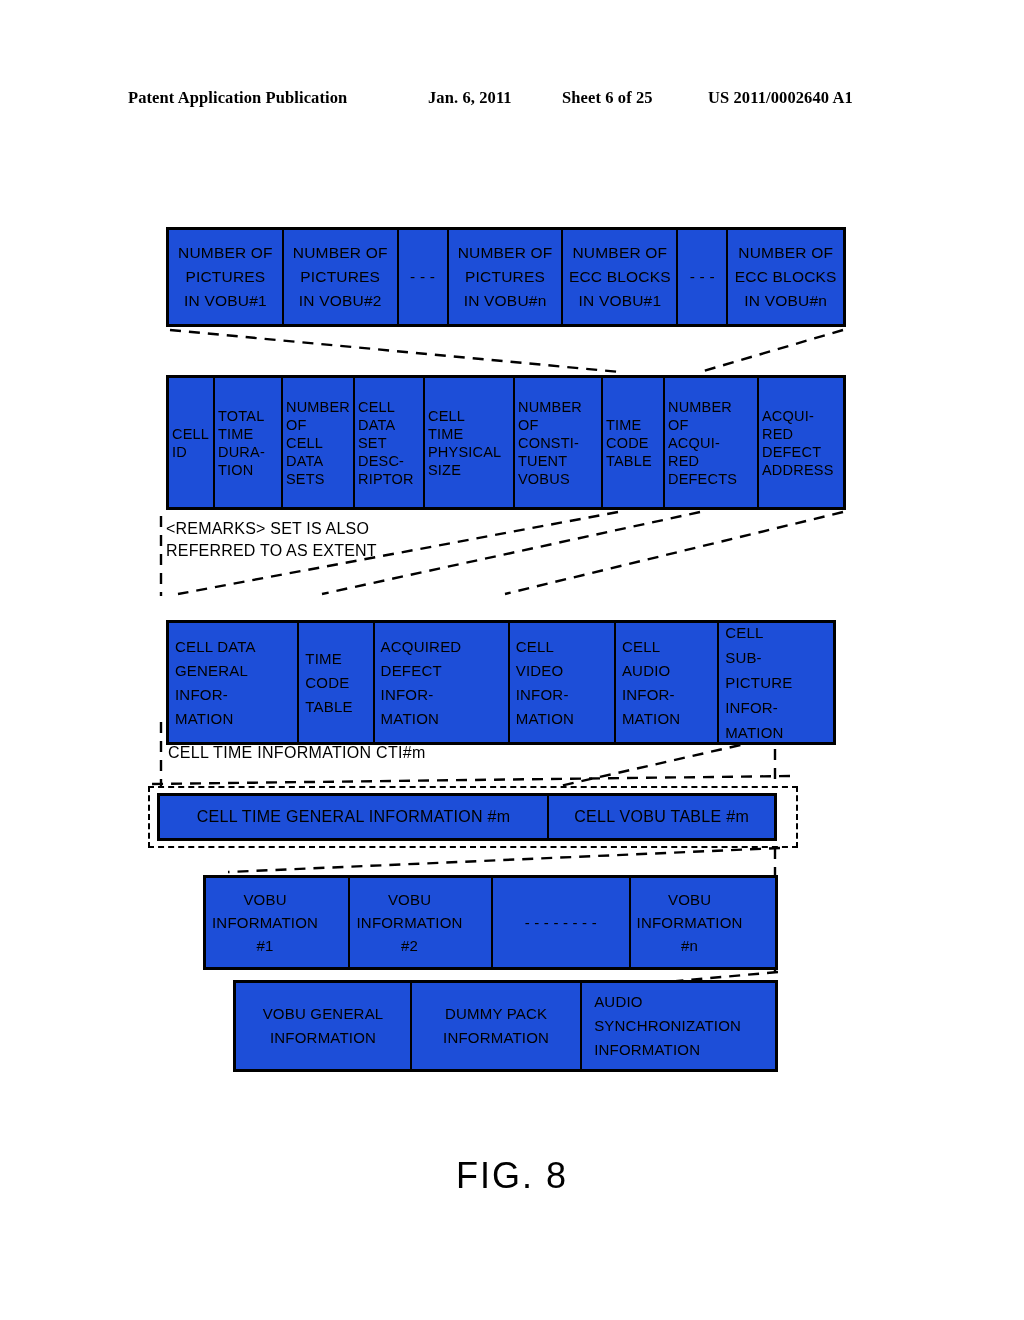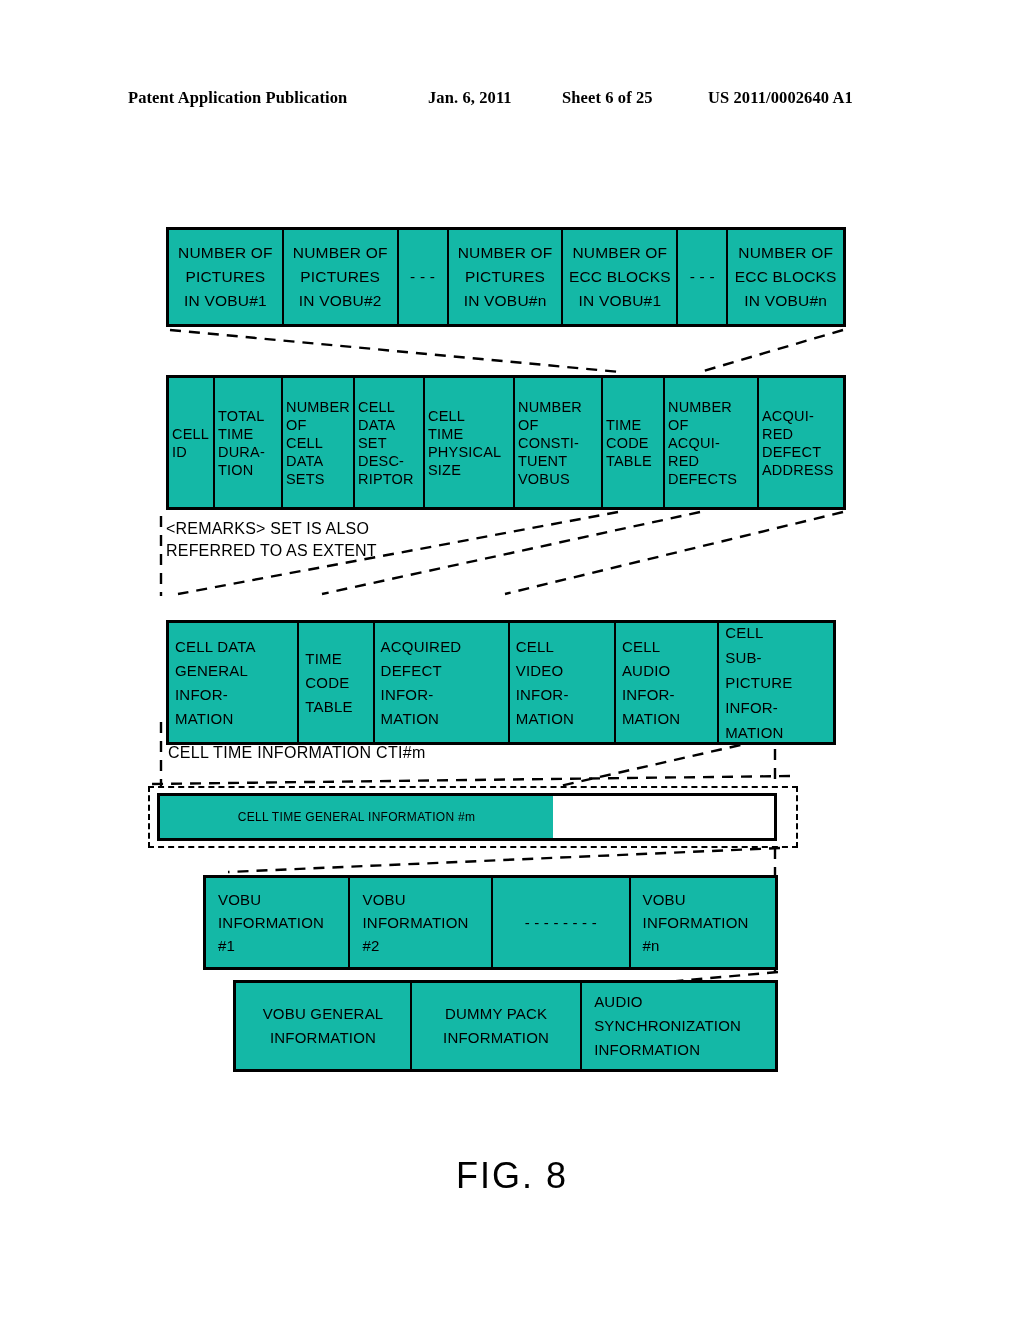--- a/index.html
+++ b/index.html
@@ -41,21 +41,21 @@
     box-sizing: border-box;
     background: #fff;
   }
   .cell {
     box-sizing: border-box;
     border-right: 2px solid #000;
     display: flex;
     flex-direction: column;
     justify-content: center;
     position: relative;
-    background: #14b8a6;
+    background: #1d4ed8;
   }
   .cell:last-child { border-right: none; }
   .cell .txt {
     font-family: "Liberation Sans", sans-serif;
     font-size: 15px;
     line-height: 19.5px;
     letter-spacing: 0.2px;
     white-space: pre-line;
     padding: 0 4px;
   }
@@ -105,27 +105,27 @@
     position: absolute;
     left: 148px;
     top: 786px;
     width: 650px;
     height: 62px;
     border: 2px dashed #000;
     box-sizing: border-box;
   }
   #row4 { left: 157px; top: 793px; width: 620px; height: 48px; }
   #row4 .cell .txt {
-    font-size: 12px; line-height: 20px; letter-spacing: 0.3px;
+    font-size: 16px; line-height: 20px; letter-spacing: 0.3px;
     white-space: nowrap;
   }
 
   
   #row5 { left: 203px; top: 875px; width: 575px; height: 95px; }
-  #row5 .cell .txt { font-size: 15px; line-height: 23px; text-align: left; padding: 0 12px; }
+  #row5 .cell .txt { font-size: 15px; line-height: 23px; text-align: center; padding: 0 6px; }
 
   
   #row6 { left: 233px; top: 980px; width: 545px; height: 92px; }
   #row6 .cell .txt { font-size: 15px; line-height: 24px; }
 
   
   #fig-label {
     position: absolute;
     left: 0; top: 1155px; width: 1024px;
     text-align: center;
@@ -316,20 +316,23 @@
 </div>
 
 <div id="cti-label">CELL TIME INFORMATION CTI#m</div>
 
 <div id="cti-dashed"></div>
 
 <div class="row" id="row4">
   <div class="cell c-center" style="width:393px">
     <div class="txt">CELL TIME GENERAL INFORMATION #m</div>
     </div>
+  <div class="cell c-center" style="width:227px">
+    <div class="txt">CELL VOBU TABLE #m</div>
+    </div>
 </div>
 
 <div class="row" id="row5">
   <div class="cell c-left" style="width:146px">
     <div class="txt">VOBU
 INFORMATION
 #1</div>
     </div>
   <div class="cell c-left" style="width:144px">
     <div class="txt">VOBU

